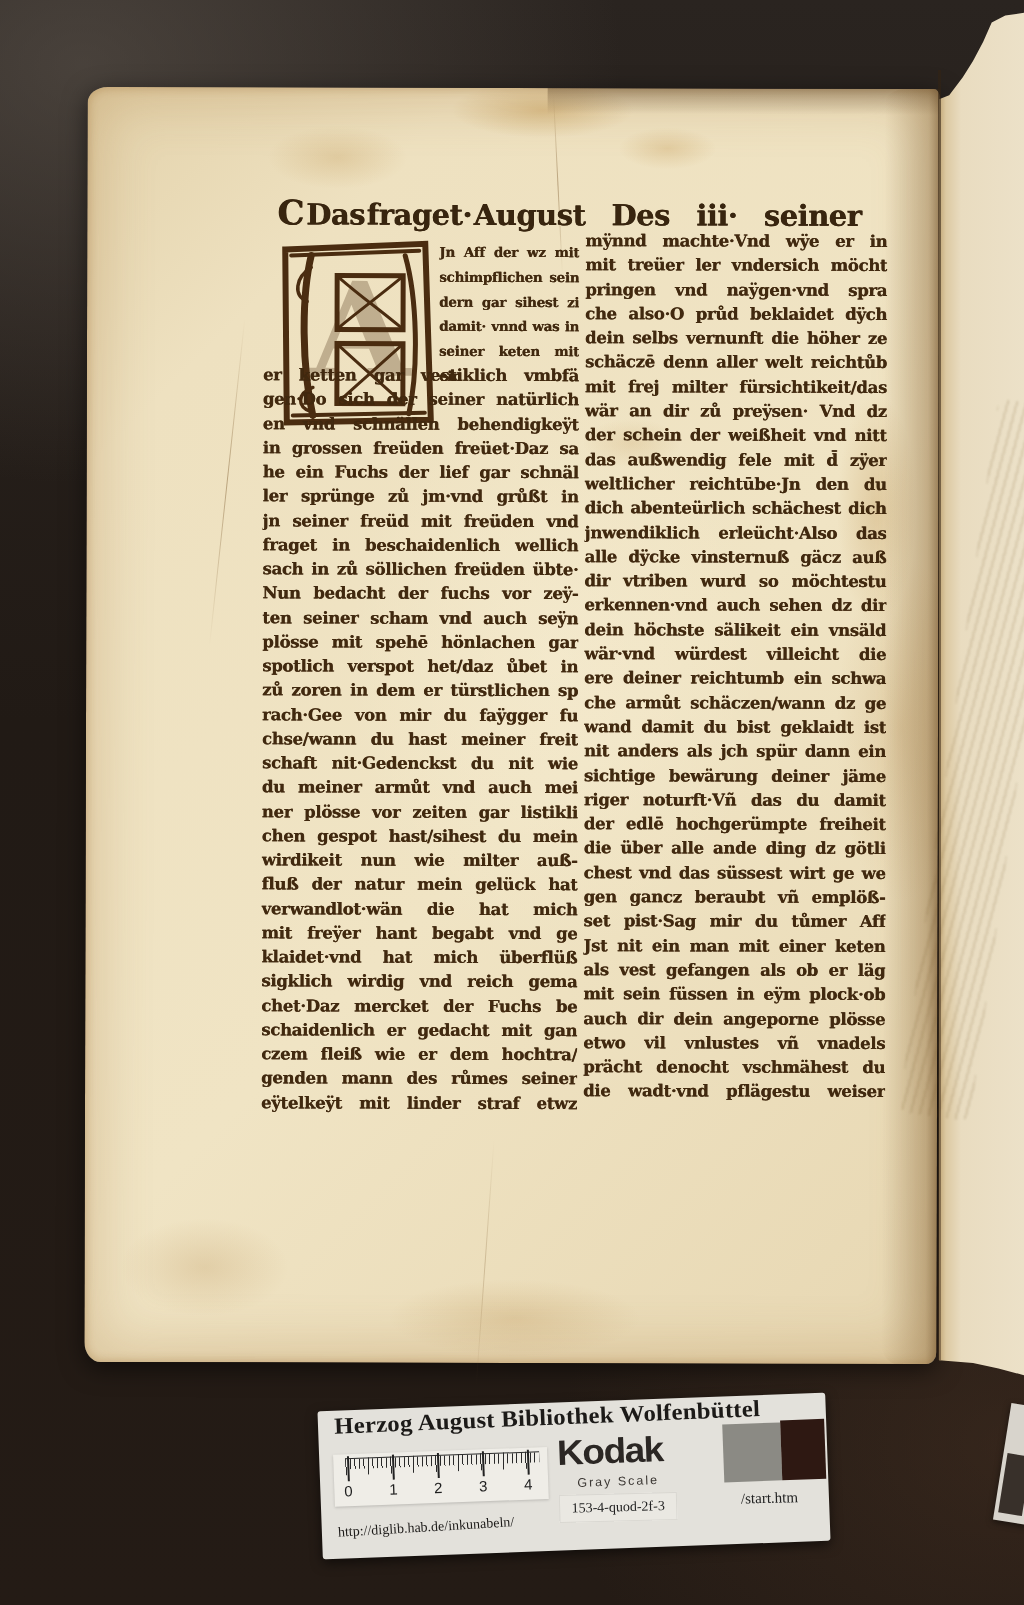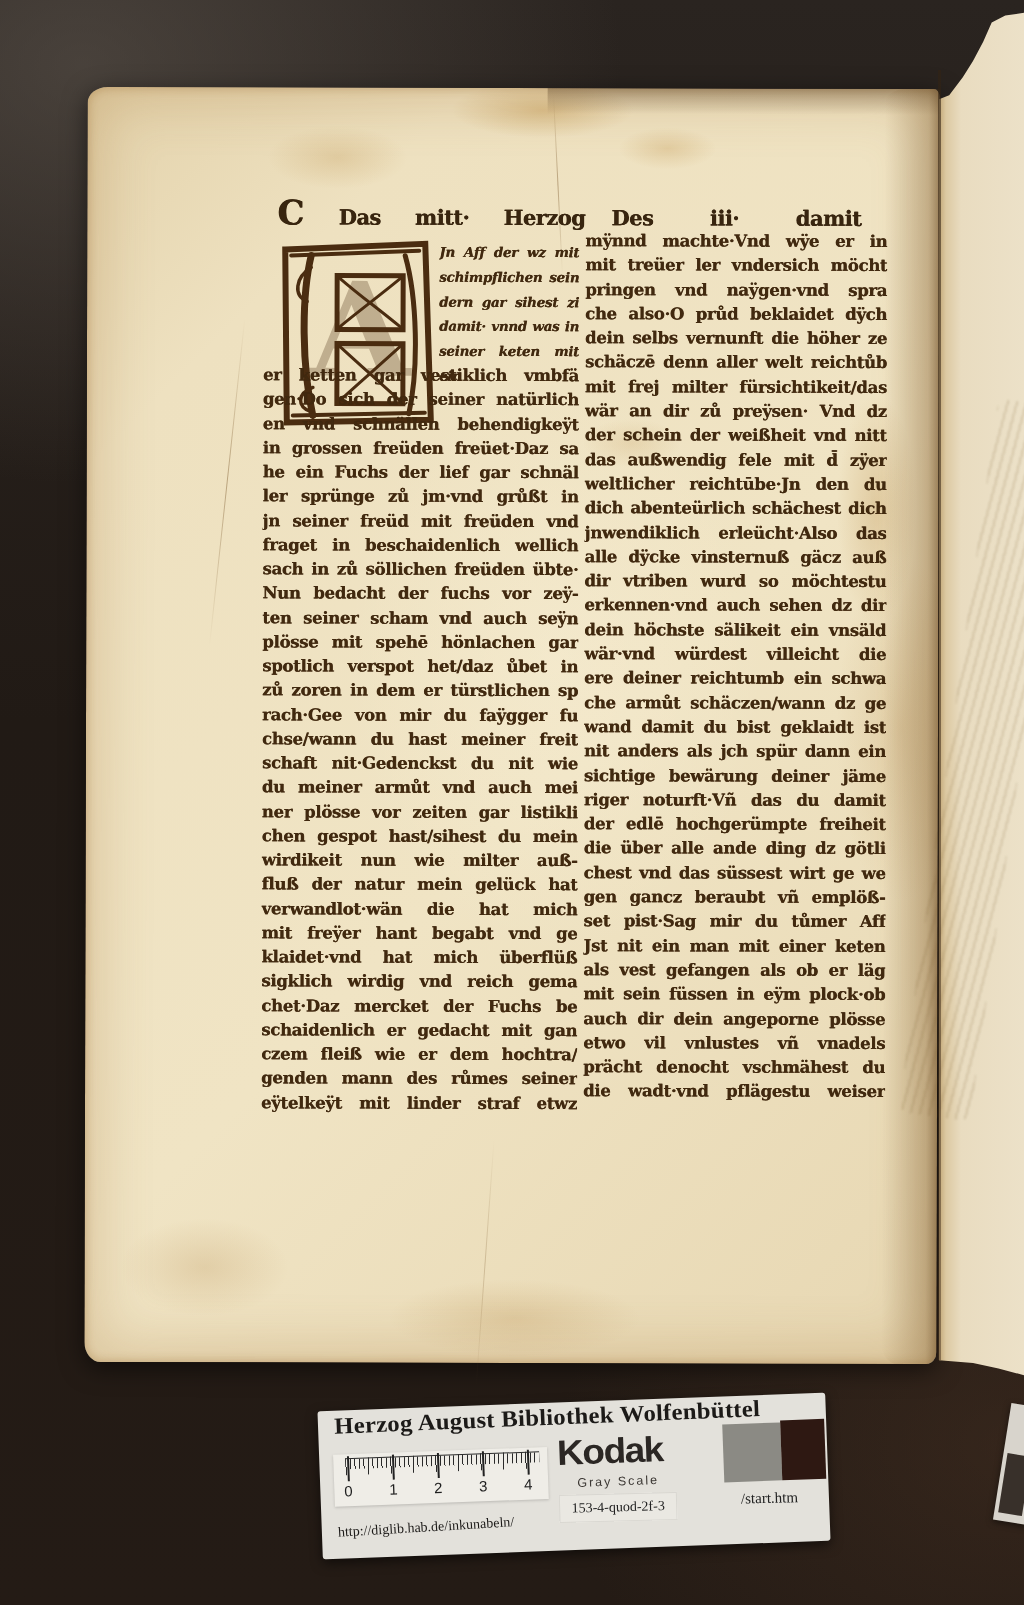--- a/index.html
+++ b/index.html
@@ -39,26 +39,26 @@
   .crease{position:absolute;width:1px;background:linear-gradient(to bottom, rgba(120,85,40,0), rgba(120,85,40,0.45), rgba(120,85,40,0));}
   .c1{left:140px;top:230px;height:330px;transform:rotate(6deg);}
   .c2{left:470px;top:6px;height:180px;transform:rotate(-3deg);}
   .c3{left:400px;top:1050px;height:250px;transform:rotate(4deg);opacity:.6;}
   
   .ink{color:#41290f;}
   .heading{position:absolute;left:190px;top:108px;width:584px;height:42px;display:flex;align-items:baseline;
     font-weight:700;color:#38250f;}
   .heading-left{width:308px;display:flex;justify-content:space-between;align-items:baseline;}
   .heading-right{margin-left:26px;flex:1;display:flex;justify-content:space-between;align-items:baseline;}
-  .hword{font-size:21px;letter-spacing:-0.5px;text-shadow:0.4px 0 0 currentColor;}
+  .hword{font-size:29px;letter-spacing:-0.5px;text-shadow:0.4px 0 0 currentColor;}
   .pmark{font-size:34px;line-height:1;text-shadow:0.5px 0 0 currentColor;}
   .line{font-weight:700;text-align:justify;text-align-last:justify;overflow:hidden;
     letter-spacing:-0.3px;word-spacing:-1px;text-shadow:0.35px 0 0 rgba(62,38,14,0.9);}
   .intro-col{position:absolute;left:352px;top:152px;width:140px;}
-  .intro-col .line{font-size:13.5px;line-height:24.8px;font-style:italic;}
+  .intro-col .line{font-size:13.5px;line-height:24.8px;}
   .col-left{position:absolute;left:176px;top:276px;width:316px;}
   .col-right{position:absolute;left:498px;top:141px;width:302px;}
   .col-left .line{font-size:16.5px;line-height:24.25px;}
   .col-right .line{font-size:16.5px;line-height:24.3px;}
   
   .initial-block{position:absolute;left:190px;top:150px;width:160px;height:190px;}
   .initial-letter{position:absolute;left:28px;top:18px;width:110px;height:160px;
     font-size:130px;font-weight:700;color:#4a2c10;opacity:0.28;text-align:center;line-height:150px;}
   
   .facing-strip{position:absolute;left:939px;top:6px;width:85px;height:1372px;
@@ -115,27 +115,27 @@
   <div class="page">
     <div class="top-shade"></div>
     <div class="crease c1"></div>
     <div class="crease c2"></div>
     <div class="crease c3"></div>
 
     <div class="heading ink">
       <div class="heading-left">
         <span class="pmark">C</span>
         <span class="hword">Das</span>
-        <span class="hword">mitt·</span>
-        <span class="hword">Herzog</span>
+        <span class="hword">fraget·</span>
+        <span class="hword">August</span>
       </div>
       <div class="heading-right">
         <span class="hword">Des</span>
         <span class="hword">iii·</span>
-        <span class="hword">damit</span>
+        <span class="hword">seiner</span>
       </div>
     </div>
 
     <div class="initial-block">
       <svg width="160" height="190" viewBox="0 0 160 190">
         <g fill="none" stroke="#4a2c10" stroke-linecap="round">
           <path d="M8,12 L148,6 L154,182 L10,185 Z" stroke-width="6"></path>
           <path d="M14,18 L142,13" stroke-width="4"></path>
           <path d="M16,178 L148,175" stroke-width="4"></path>
           <path d="M34,18 C24,60 25,130 36,178" stroke-width="7"></path>

